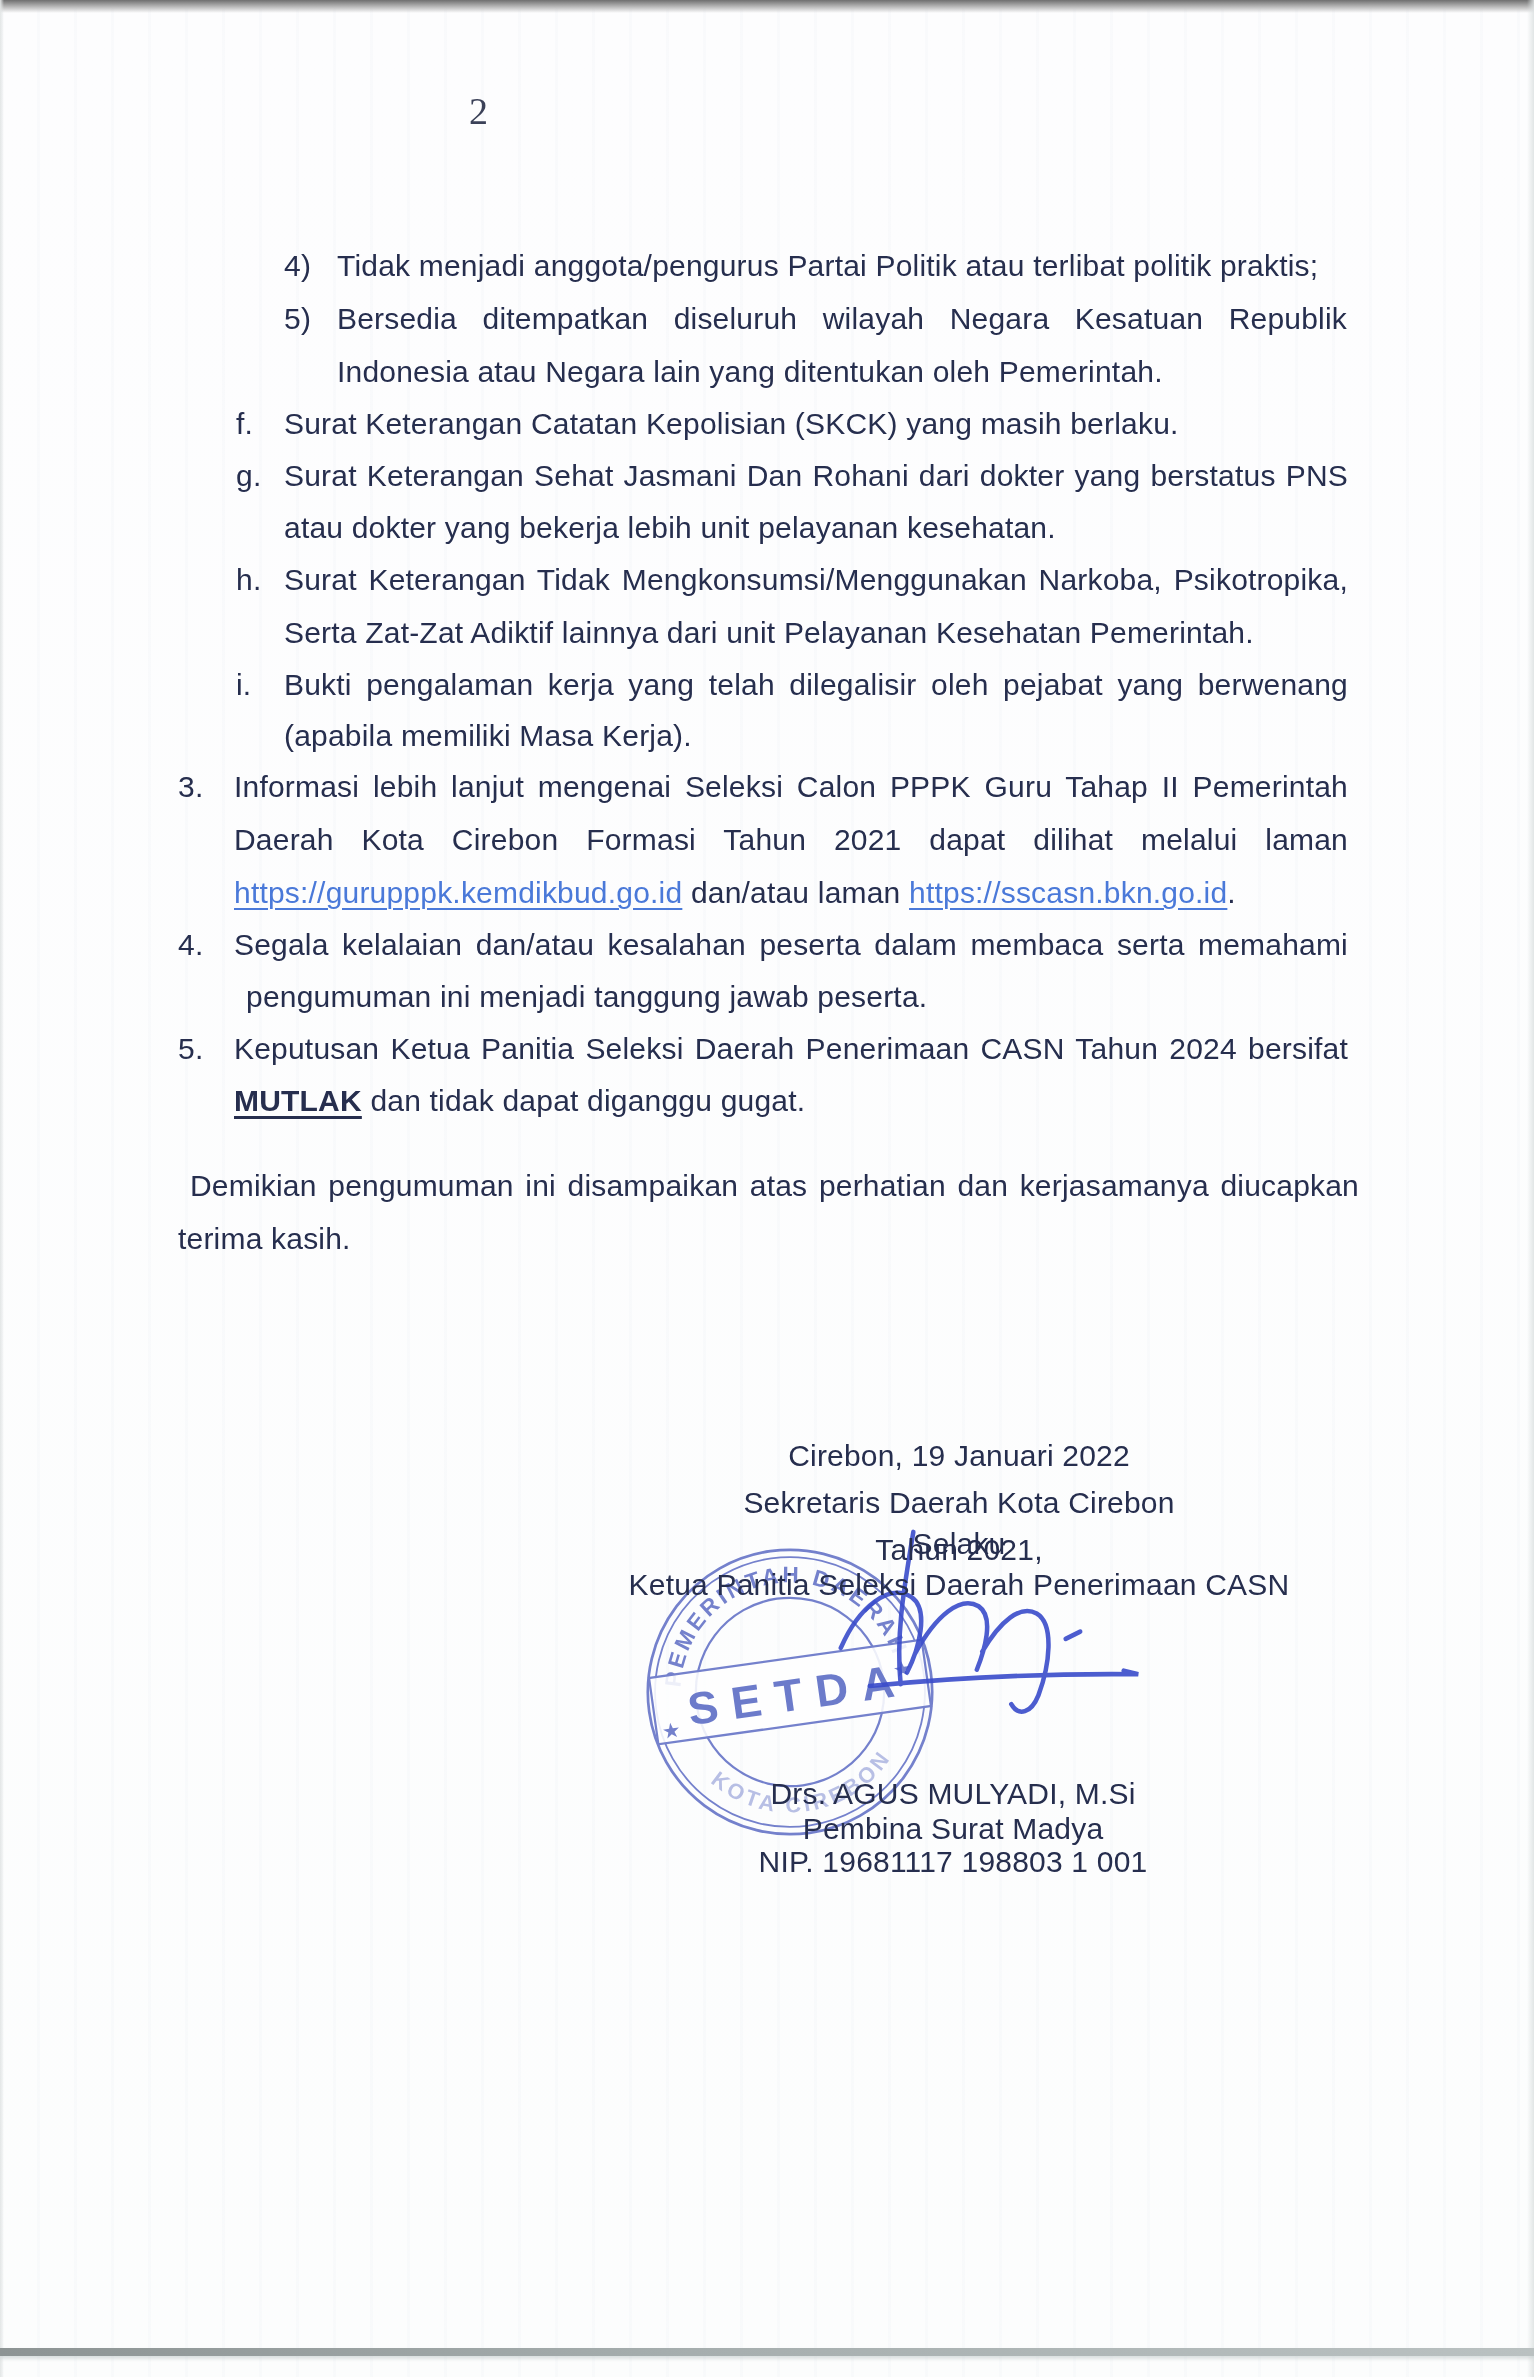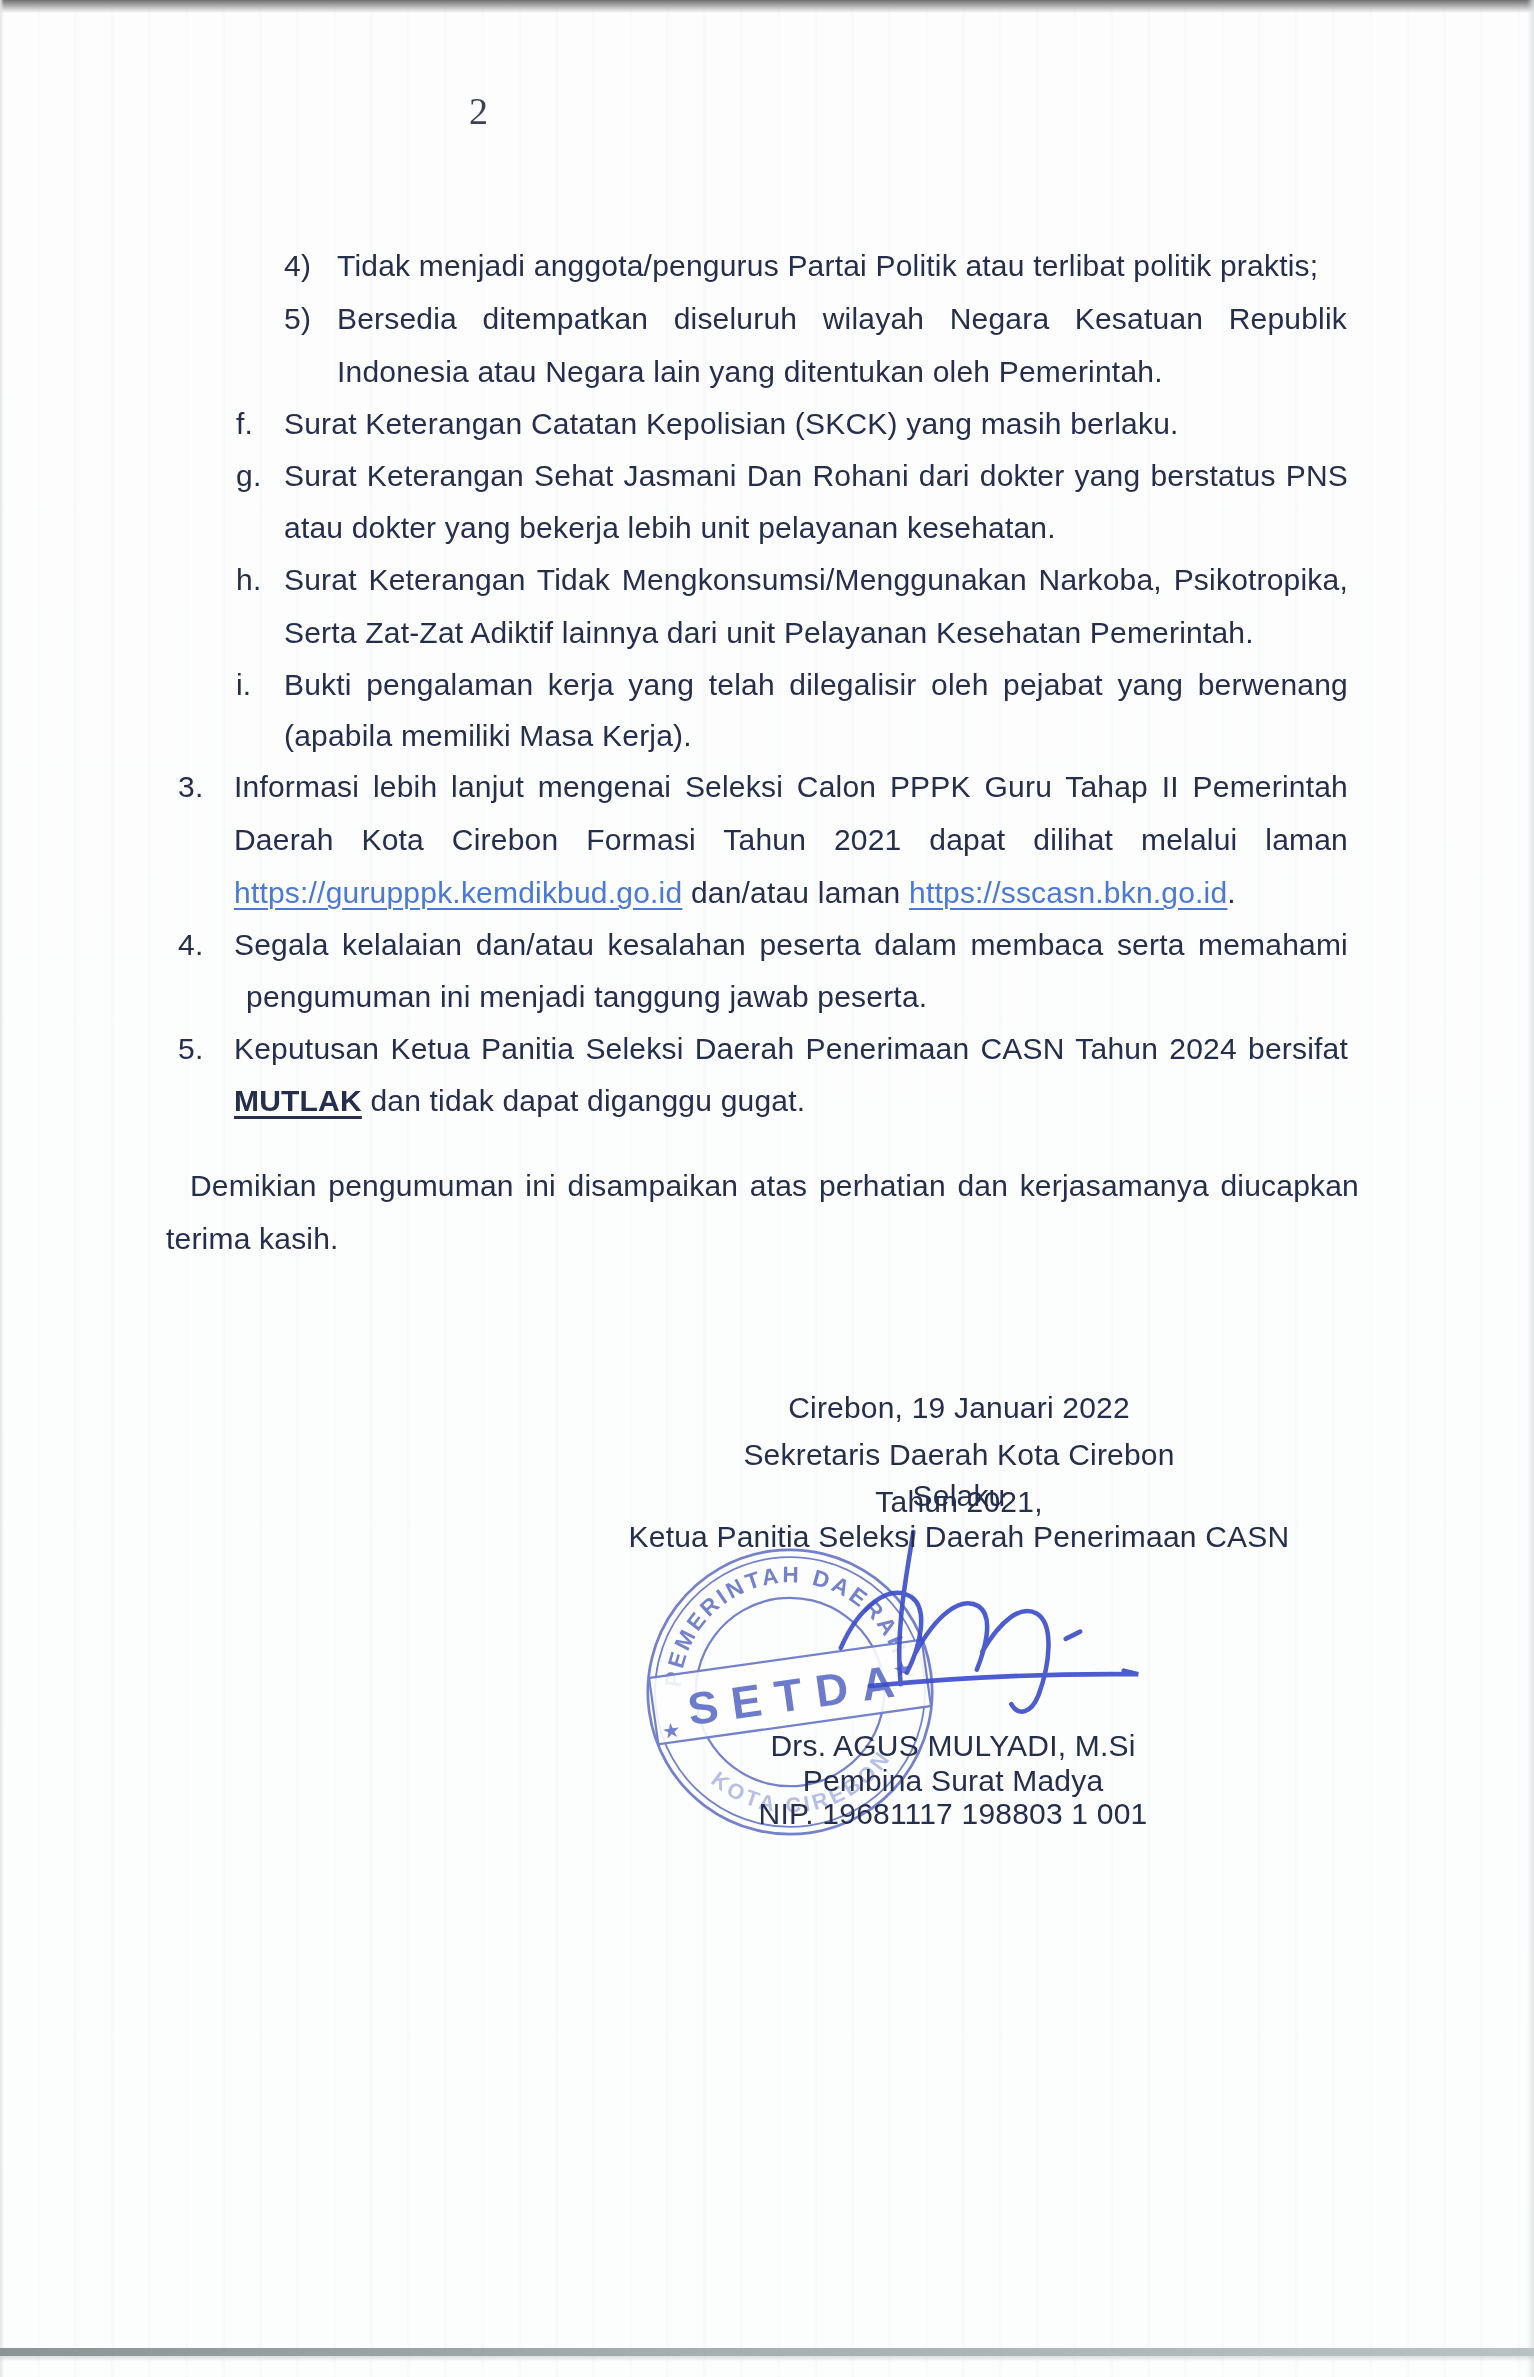--- a/index.html
+++ b/index.html
@@ -28,21 +28,21 @@
   .line,.marker{position:absolute;font-size:30px;line-height:1;
                 color:#262e4e;letter-spacing:0.2px;}
   .line.just{text-align:justify;text-align-last:justify;text-justify:inter-word;}
   .line.nowrap{white-space:nowrap;}
   .doclink{color:#4a79d9;text-decoration:underline;
            text-decoration-thickness:2.3px;text-underline-offset:4.5px;cursor:pointer;}
   .boldu{font-weight:bold;text-decoration:underline;
          text-decoration-thickness:2.7px;text-underline-offset:5.4px;}
   
   .sig-line{position:absolute;transform:translateX(-50%);white-space:nowrap;
-            font-size:30px;line-height:1;color:#262e4e;letter-spacing:0.2px;}
+            font-size:30px;line-height:1;color:#262e4e;letter-spacing:0.2px;margin-top:48px;}
   .stamp-svg{position:absolute;left:627px;top:1529px;opacity:0.82;}
   .autograph-svg{position:absolute;left:761px;top:1500px;}
 </style>
 </head>
 <body>
 
 <div class="sheet">
   <div class="edge-top"></div>
   <div class="edge-left"></div>
   <div class="edge-right"></div>
@@ -71,21 +71,21 @@
       <div class="line just" style="left: 234px; top: 772px; width: 1114px;"><span>Informasi lebih lanjut mengenai Seleksi Calon PPPK Guru Tahap II Pemerintah</span></div>
       <div class="line just" style="left: 234px; top: 825px; width: 1114px;"><span>Daerah Kota Cirebon Formasi Tahun 2021 dapat dilihat melalui laman</span></div>
       <div class="line nowrap" style="left: 234px; top: 878px;"><a class="doclink">https://gurupppk.kemdikbud.go.id</a><span> dan/atau laman </span><a class="doclink">https://sscasn.bkn.go.id</a><span>.</span></div>
       <span class="marker" style="left: 178px; top: 930px;">4.</span>
       <div class="line just" style="left: 234px; top: 930px; width: 1114px;"><span>Segala kelalaian dan/atau kesalahan peserta dalam membaca serta memahami</span></div>
       <div class="line nowrap" style="left: 234px; top: 982px; margin-left: 12px;"><span>pengumuman ini menjadi tanggung jawab peserta.</span></div>
       <span class="marker" style="left: 178px; top: 1034px;">5.</span>
       <div class="line just" style="left: 234px; top: 1034px; width: 1114px;"><span>Keputusan Ketua Panitia Seleksi Daerah Penerimaan CASN Tahun 2024 bersifat</span></div>
       <div class="line nowrap" style="left: 234px; top: 1086px;"><span class="boldu">MUTLAK</span><span> dan tidak dapat diganggu gugat.</span></div>
       <div class="line just" style="left: 178px; top: 1171px; width: 1169px; margin-left: 12px;"><span>Demikian pengumuman ini disampaikan atas perhatian dan kerjasamanya diucapkan</span></div>
-      <div class="line nowrap" style="left: 166px; top: 1224px;"><span>terima kasih.</span></div>
+      <div class="line nowrap" style="left: 178px; top: 1224px;"><span>terima kasih.</span></div>
     </div>
 
   <div id="sig">
 
     <svg class="stamp-svg" width="326" height="326" viewBox="-180 -180 360 360">
       <defs>
         <path id="arcTop" d="M -121 0 A 121 121 0 0 1 121 0"></path>
         <path id="arcBot" d="M -133 0 A 133 133 0 0 0 133 0"></path>
       </defs>
       <g transform="rotate(-8)" fill="none" stroke="#5766c2">

